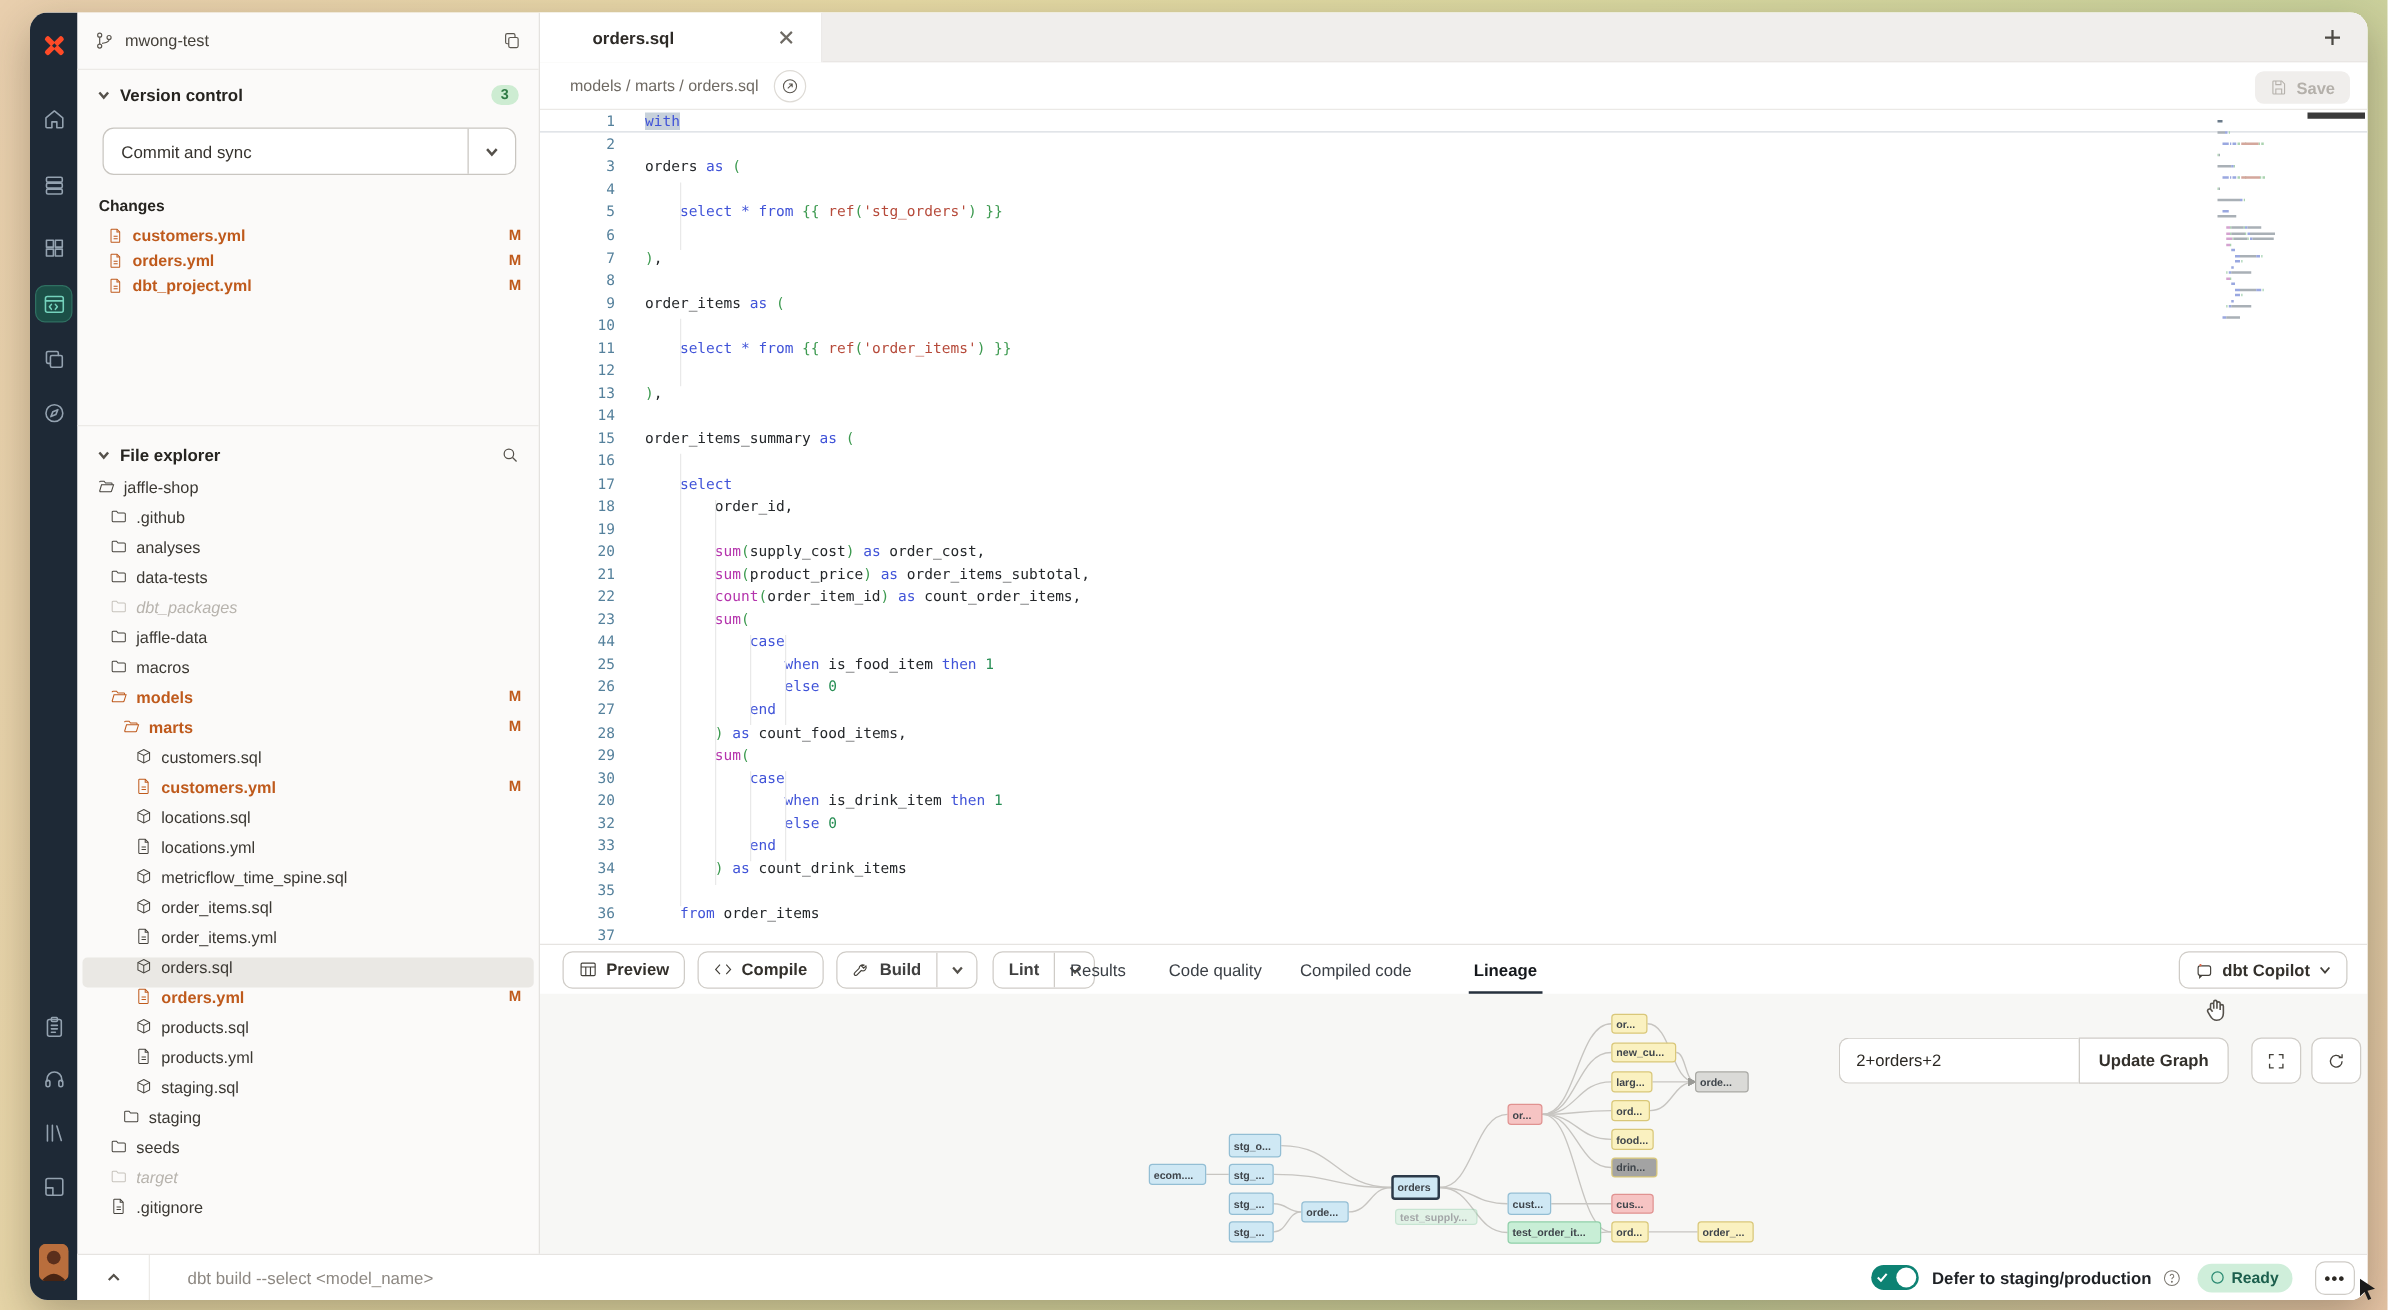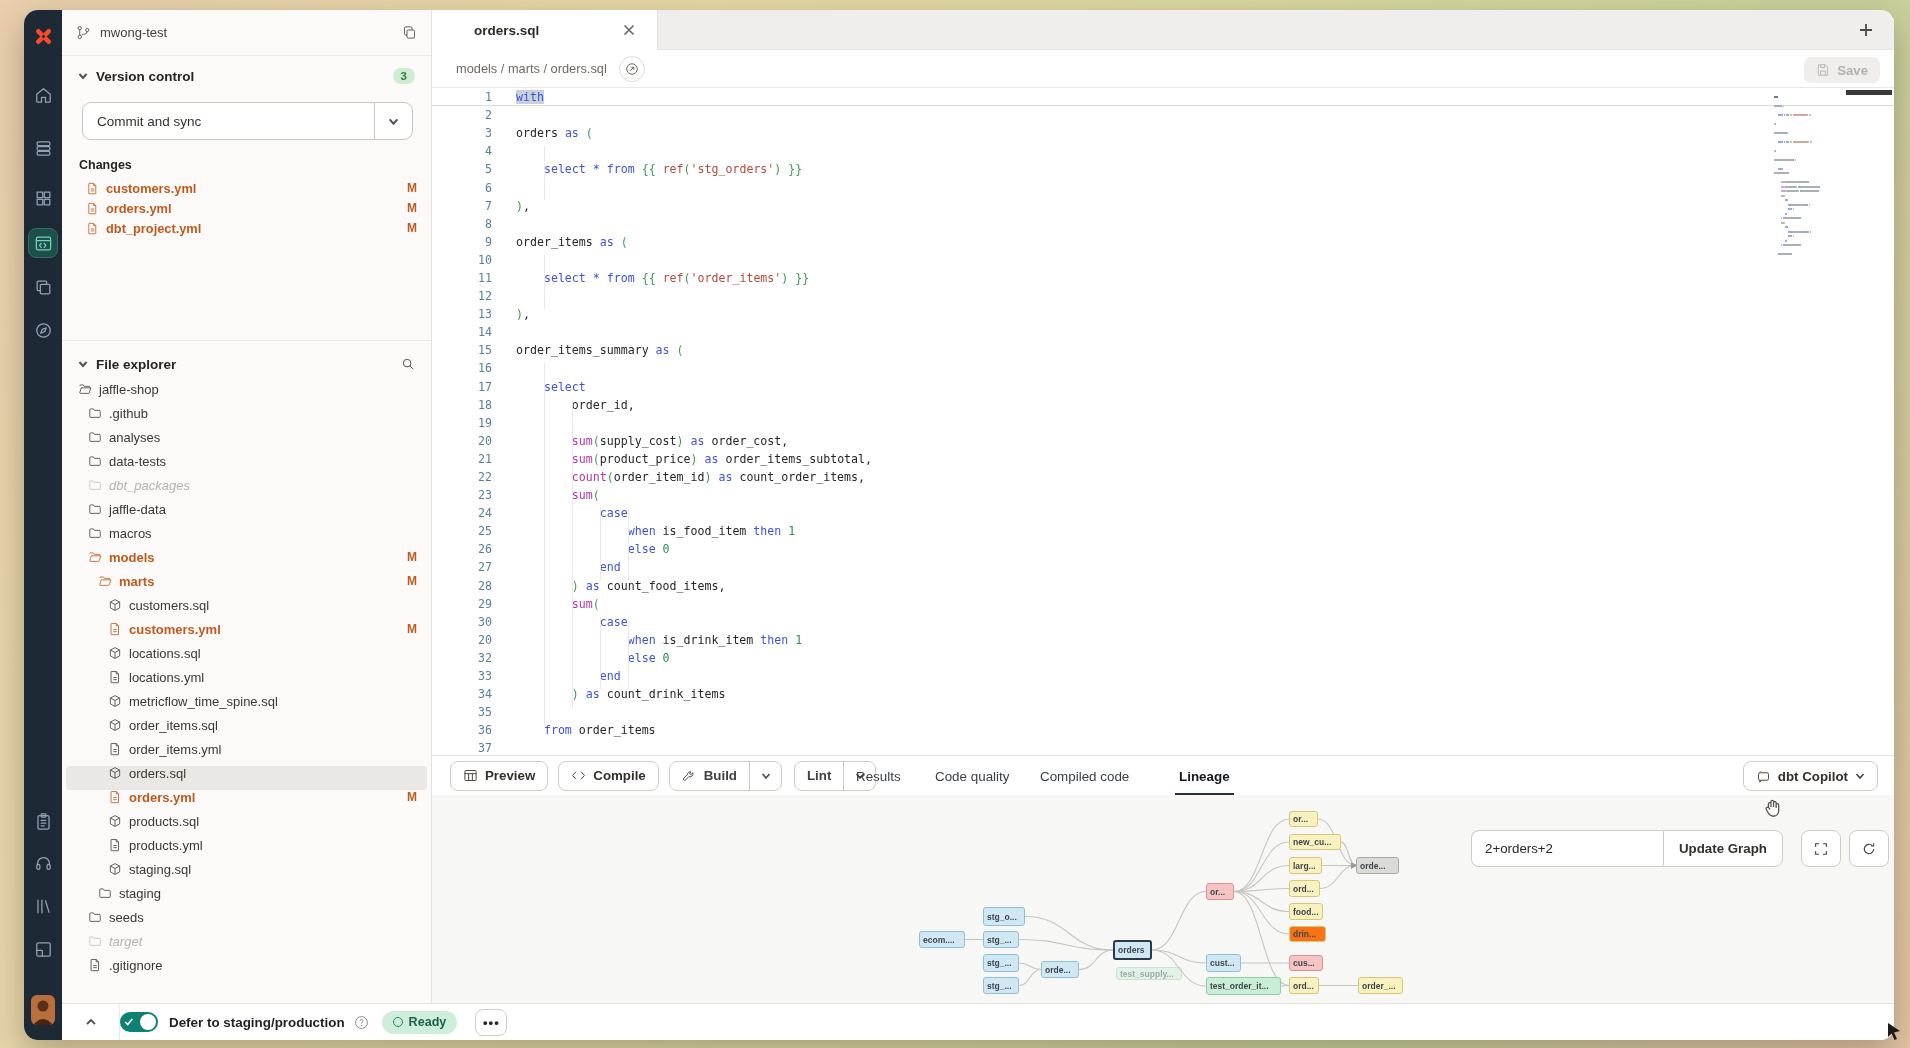--- a/index.html
+++ b/index.html
@@ -598,21 +598,21 @@
           <div class="code-row"><span class="gutter">14</span><span class="code-text"></span></div>
           <div class="code-row"><span class="gutter">15</span><span class="code-text"><span class="tok-id">order_items_summary </span><span class="tok-kw">as</span><span class="tok-id"> </span><span class="tok-pa">(</span></span></div>
           <div class="code-row"><span class="gutter">16</span><span class="code-text"></span></div>
           <div class="code-row"><span class="gutter">17</span><span class="code-text"><span class="tok-id">    </span><span class="tok-kw">select</span></span></div>
           <div class="code-row"><span class="gutter">18</span><span class="code-text"><span class="tok-id">        order_id,</span></span></div>
           <div class="code-row"><span class="gutter">19</span><span class="code-text"></span></div>
           <div class="code-row"><span class="gutter">20</span><span class="code-text"><span class="tok-id">        </span><span class="tok-fn">sum</span><span class="tok-pa">(</span><span class="tok-id">supply_cost</span><span class="tok-pa">)</span><span class="tok-id"> </span><span class="tok-kw">as</span><span class="tok-id"> order_cost,</span></span></div>
           <div class="code-row"><span class="gutter">21</span><span class="code-text"><span class="tok-id">        </span><span class="tok-fn">sum</span><span class="tok-pa">(</span><span class="tok-id">product_price</span><span class="tok-pa">)</span><span class="tok-id"> </span><span class="tok-kw">as</span><span class="tok-id"> order_items_subtotal,</span></span></div>
           <div class="code-row"><span class="gutter">22</span><span class="code-text"><span class="tok-id">        </span><span class="tok-fn">count</span><span class="tok-pa">(</span><span class="tok-id">order_item_id</span><span class="tok-pa">)</span><span class="tok-id"> </span><span class="tok-kw">as</span><span class="tok-id"> count_order_items,</span></span></div>
           <div class="code-row"><span class="gutter">23</span><span class="code-text"><span class="tok-id">        </span><span class="tok-fn">sum</span><span class="tok-pa">(</span></span></div>
-          <div class="code-row"><span class="gutter">24</span><span class="code-text"><span class="tok-id">            </span><span class="tok-kw">case</span></span></div>
+          <div class="code-row"><span class="gutter">44</span><span class="code-text"><span class="tok-id">            </span><span class="tok-kw">case</span></span></div>
           <div class="code-row"><span class="gutter">25</span><span class="code-text"><span class="tok-id">                </span><span class="tok-kw">when</span><span class="tok-id"> is_food_item </span><span class="tok-kw">then</span><span class="tok-id"> </span><span class="tok-num">1</span></span></div>
           <div class="code-row"><span class="gutter">26</span><span class="code-text"><span class="tok-id">                </span><span class="tok-kw">else</span><span class="tok-id"> </span><span class="tok-num">0</span></span></div>
           <div class="code-row"><span class="gutter">27</span><span class="code-text"><span class="tok-id">            </span><span class="tok-kw">end</span></span></div>
           <div class="code-row"><span class="gutter">28</span><span class="code-text"><span class="tok-id">        </span><span class="tok-pa">)</span><span class="tok-id"> </span><span class="tok-kw">as</span><span class="tok-id"> count_food_items,</span></span></div>
           <div class="code-row"><span class="gutter">29</span><span class="code-text"><span class="tok-id">        </span><span class="tok-fn">sum</span><span class="tok-pa">(</span></span></div>
           <div class="code-row"><span class="gutter">30</span><span class="code-text"><span class="tok-id">            </span><span class="tok-kw">case</span></span></div>
           <div class="code-row"><span class="gutter">20</span><span class="code-text"><span class="tok-id">                </span><span class="tok-kw">when</span><span class="tok-id"> is_drink_item </span><span class="tok-kw">then</span><span class="tok-id"> </span><span class="tok-num">1</span></span></div>
           <div class="code-row"><span class="gutter">32</span><span class="code-text"><span class="tok-id">                </span><span class="tok-kw">else</span><span class="tok-id"> </span><span class="tok-num">0</span></span></div>
           <div class="code-row"><span class="gutter">33</span><span class="code-text"><span class="tok-id">            </span><span class="tok-kw">end</span></span></div>
           <div class="code-row"><span class="gutter">34</span><span class="code-text"><span class="tok-id">        </span><span class="tok-pa">)</span><span class="tok-id"> </span><span class="tok-kw">as</span><span class="tok-id"> count_drink_items</span></span></div>
@@ -915,21 +915,21 @@
           <div class="gnode" style="left: 681px; top: 145px; width: 39px; height: 20px; background: rgb(207, 232, 244); border-color: rgb(44, 58, 73); border-width: 2px; font-weight: 700;">orders</div>
           <div class="gnode" style="left: 684px; top: 172px; width: 66px; height: 13px; background: rgb(200, 238, 214); border-color: rgb(143, 207, 168); opacity: 0.45;">test_supply...</div>
           <div class="gnode" style="left: 774px; top: 88px; width: 28px; height: 17px; background: rgb(246, 196, 195); border-color: rgb(224, 146, 144);">or...</div>
           <div class="gnode" style="left: 774px; top: 159px; width: 35px; height: 18px; background: rgb(207, 232, 244); border-color: rgb(147, 190, 212);">cust...</div>
           <div class="gnode" style="left: 774px; top: 182px; width: 75px; height: 18px; background: rgb(200, 238, 214); border-color: rgb(143, 207, 168);">test_order_it...</div>
           <div class="gnode" style="left: 857px; top: 16px; width: 29px; height: 16px; background: rgb(250, 241, 192); border-color: rgb(217, 199, 121);">or...</div>
           <div class="gnode" style="left: 857px; top: 39px; width: 52px; height: 16px; background: rgb(250, 241, 192); border-color: rgb(217, 199, 121);">new_cu...</div>
           <div class="gnode" style="left: 857px; top: 62px; width: 33px; height: 17px; background: rgb(250, 241, 192); border-color: rgb(217, 199, 121);">larg...</div>
           <div class="gnode" style="left: 857px; top: 85px; width: 31px; height: 17px; background: rgb(250, 241, 192); border-color: rgb(217, 199, 121);">ord...</div>
           <div class="gnode" style="left: 857px; top: 108px; width: 34px; height: 17px; background: rgb(250, 241, 192); border-color: rgb(217, 199, 121);">food...</div>
-          <div class="gnode" style="left: 857px; top: 131px; width: 37px; height: 16px; background: #f97316; border-color: rgb(217, 199, 121); text-align: right;">drin...</div>
+          <div class="gnode" style="left: 857px; top: 131px; width: 37px; height: 16px; background: #a3a3a3; border-color: rgb(217, 199, 121); text-align: right;">drin...</div>
           <div class="gnode" style="left: 924px; top: 62px; width: 43px; height: 17px; background: rgb(218, 218, 215); border-color: rgb(169, 169, 164);">orde...</div>
           <div class="gnode" style="left: 857px; top: 160px; width: 34px; height: 16px; background: rgb(246, 196, 195); border-color: rgb(224, 146, 144);">cus...</div>
           <div class="gnode" style="left: 857px; top: 182px; width: 30px; height: 17px; background: rgb(250, 241, 192); border-color: rgb(217, 199, 121);">ord...</div>
           <div class="gnode" style="left: 926px; top: 182px; width: 45px; height: 17px; background: rgb(250, 241, 192); border-color: rgb(217, 199, 121);">order_...</div>
         </div>
       <div class="lineage-ctl" style="left:1039px;">
         <input class="lin-input" value="2+orders+2" style="">
         <span class="lin-btn">Update Graph</span>
         <span class="sq-btn" style="margin-left:18px;">
           <svg viewBox="0 0 24 24">
@@ -950,20 +950,21 @@
       </div>
     </div>
   </div>
 
   <div class="cmdbar">
     <span class="cmd-chev">
       <svg viewBox="0 0 12 12">
           <polyline points="2,8 6,4 10,8"></polyline>
         </svg>
     </span>
+    <input class="cmd-input" placeholder="dbt build --select &lt;model_name&gt;" style="">
     <span class="toggle">
       <svg viewBox="0 0 12 12">
           <polyline points="1.5,6 4.5,9 10,2.5"></polyline>
         </svg>
       <span class="knob"></span>
     </span>
     <span class="defer-label">Defer to staging/production</span>
     <span class="info-ic">
       <svg viewBox="0 0 24 24">
           <circle cx="12" cy="12" r="9.5"></circle>

